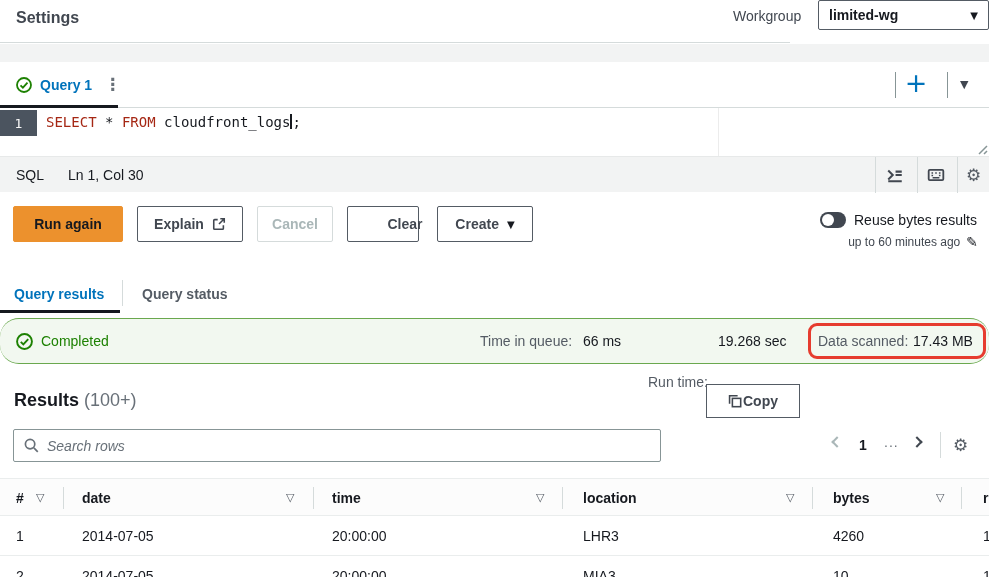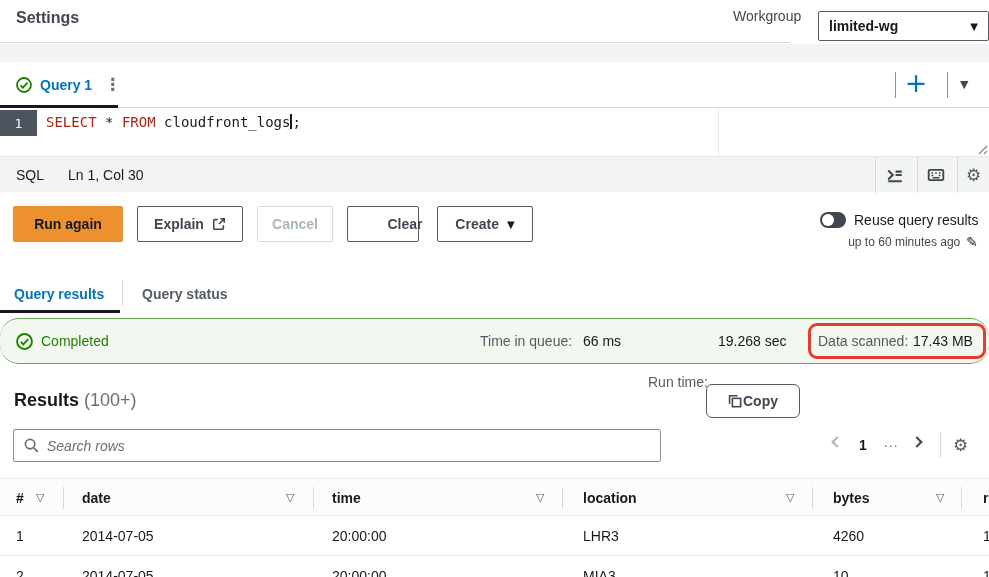--- a/index.html
+++ b/index.html
@@ -7,21 +7,21 @@
   .screen{
     position:relative; width:989px; height:577px; overflow:hidden;
     background:#fff; font-family:"Liberation Sans",sans-serif; color:#16191f; font-size:14px;
   }
   .glyph{ font-family:"DejaVu Sans",sans-serif; }
 
   
   .top-header{ position:absolute; left:0; top:0; width:790px; height:43px; background:#fff; border-bottom:1px solid #d5dbdb; }
   .settings-title{ position:absolute; left:16px; top:9px; font-size:16px; font-weight:700; color:#414750; }
   .workgroup-label{ position:absolute; left:733px; top:8px; color:#414750; }
-  .workgroup-select{ position:absolute; left:818px; top:11px; width:171px; height:30px; background:#fff;
+  .workgroup-select{ position:absolute; left:818px; top:0; width:171px; height:30px; background:#fff;
     border:1px solid #545b64; border-radius:2px; display:flex; align-items:center; justify-content:space-between;
     padding:12px 10px; font-weight:700; cursor:pointer; }
   .caret{ font-size:10px; color:#16191f; }
 
   .gray-strip{ position:absolute; left:0; top:44px; width:989px; height:18px; background:#f2f3f3; }
 
   
   .tab-bar{ position:absolute; left:0; top:62px; width:989px; height:46px; background:#fff; border-bottom:1px solid #d5dbdb; }
   .query-tab{ position:absolute; left:0; top:0; height:45px; display:flex; align-items:center; padding:0 12px 0 16px; gap:8px; cursor:pointer; }
   .query-tab-label{ color:#0073bb; font-weight:700; }
@@ -80,21 +80,21 @@
   .lbl{ color:#545b64; } .val{ color:#16191f; }
   .q-lbl{ left:480px; } .q-val{ left:583px; }
   .rt-lbl{ left:648px;margin-top:41px; } .rt-val{ left:718px; }
   .ds-lbl{ left:818px; } .ds-val{ left:913px; }
   .red-annotation{ position:absolute; left:808px; top:323px; width:178px; height:36px;
     border:3px solid #e63c2f; border-radius:9px; pointer-events:none; }
 
   
   .results-title{ position:absolute; left:14px; top:390px; font-size:18px; font-weight:700; color:#16191f; }
   .results-count{ font-weight:400; color:#687078; }
-  .btn2{ position:absolute; top:384px; height:34px; border:1px solid #545b64; border-radius:6px; background:#fff;
+  .btn2{ position:absolute; top:384px; height:34px; border:1px solid #545b64; border-radius:0; background:#fff;
     color:#414750; font-weight:700; font-size:14px; display:flex; align-items:center; justify-content:center; gap:1px; cursor:pointer; }
   .btn-copy{ left:706px; width:94px; }
   .btn-download{ left:813px; width:163px; }
 
   
   .search-box{ position:absolute; left:13px; top:429px; width:648px; height:33px; border:1px solid #879596; border-radius:2px;
     background:#fff; display:flex; align-items:center; padding:0 10px; gap:8px; }
   .search-box input{ border:none; outline:none; flex:1; font-family:"Liberation Sans",sans-serif;
     font-size:14px; font-style:italic; color:#16191f; }
   .search-box input::placeholder{ color:#687078; font-style:italic; }
@@ -188,21 +188,21 @@
     </svg>
   </div>
   <div class="btn btn-cancel">Cancel</div>
   <div class="btn btn-clear">Clear</div>
   <div class="btn btn-create">
     <span>Create</span>
     <span class="caret glyph">▼</span>
   </div>
 
   <div class="toggle"></div>
-  <div class="toggle-label">Reuse query results</div>
+  <div class="toggle-label">Reuse bytes results</div>
   <div class="reuse-sub">
     <span>up to 60 minutes ago</span>
     <span class="pencil glyph">✎</span>
   </div>
 
   <div class="rtab-active">Query results</div>
   <div class="rtab-divider"></div>
   <div class="rtab">Query status</div>
   <div class="rtab-underline"></div>
 

